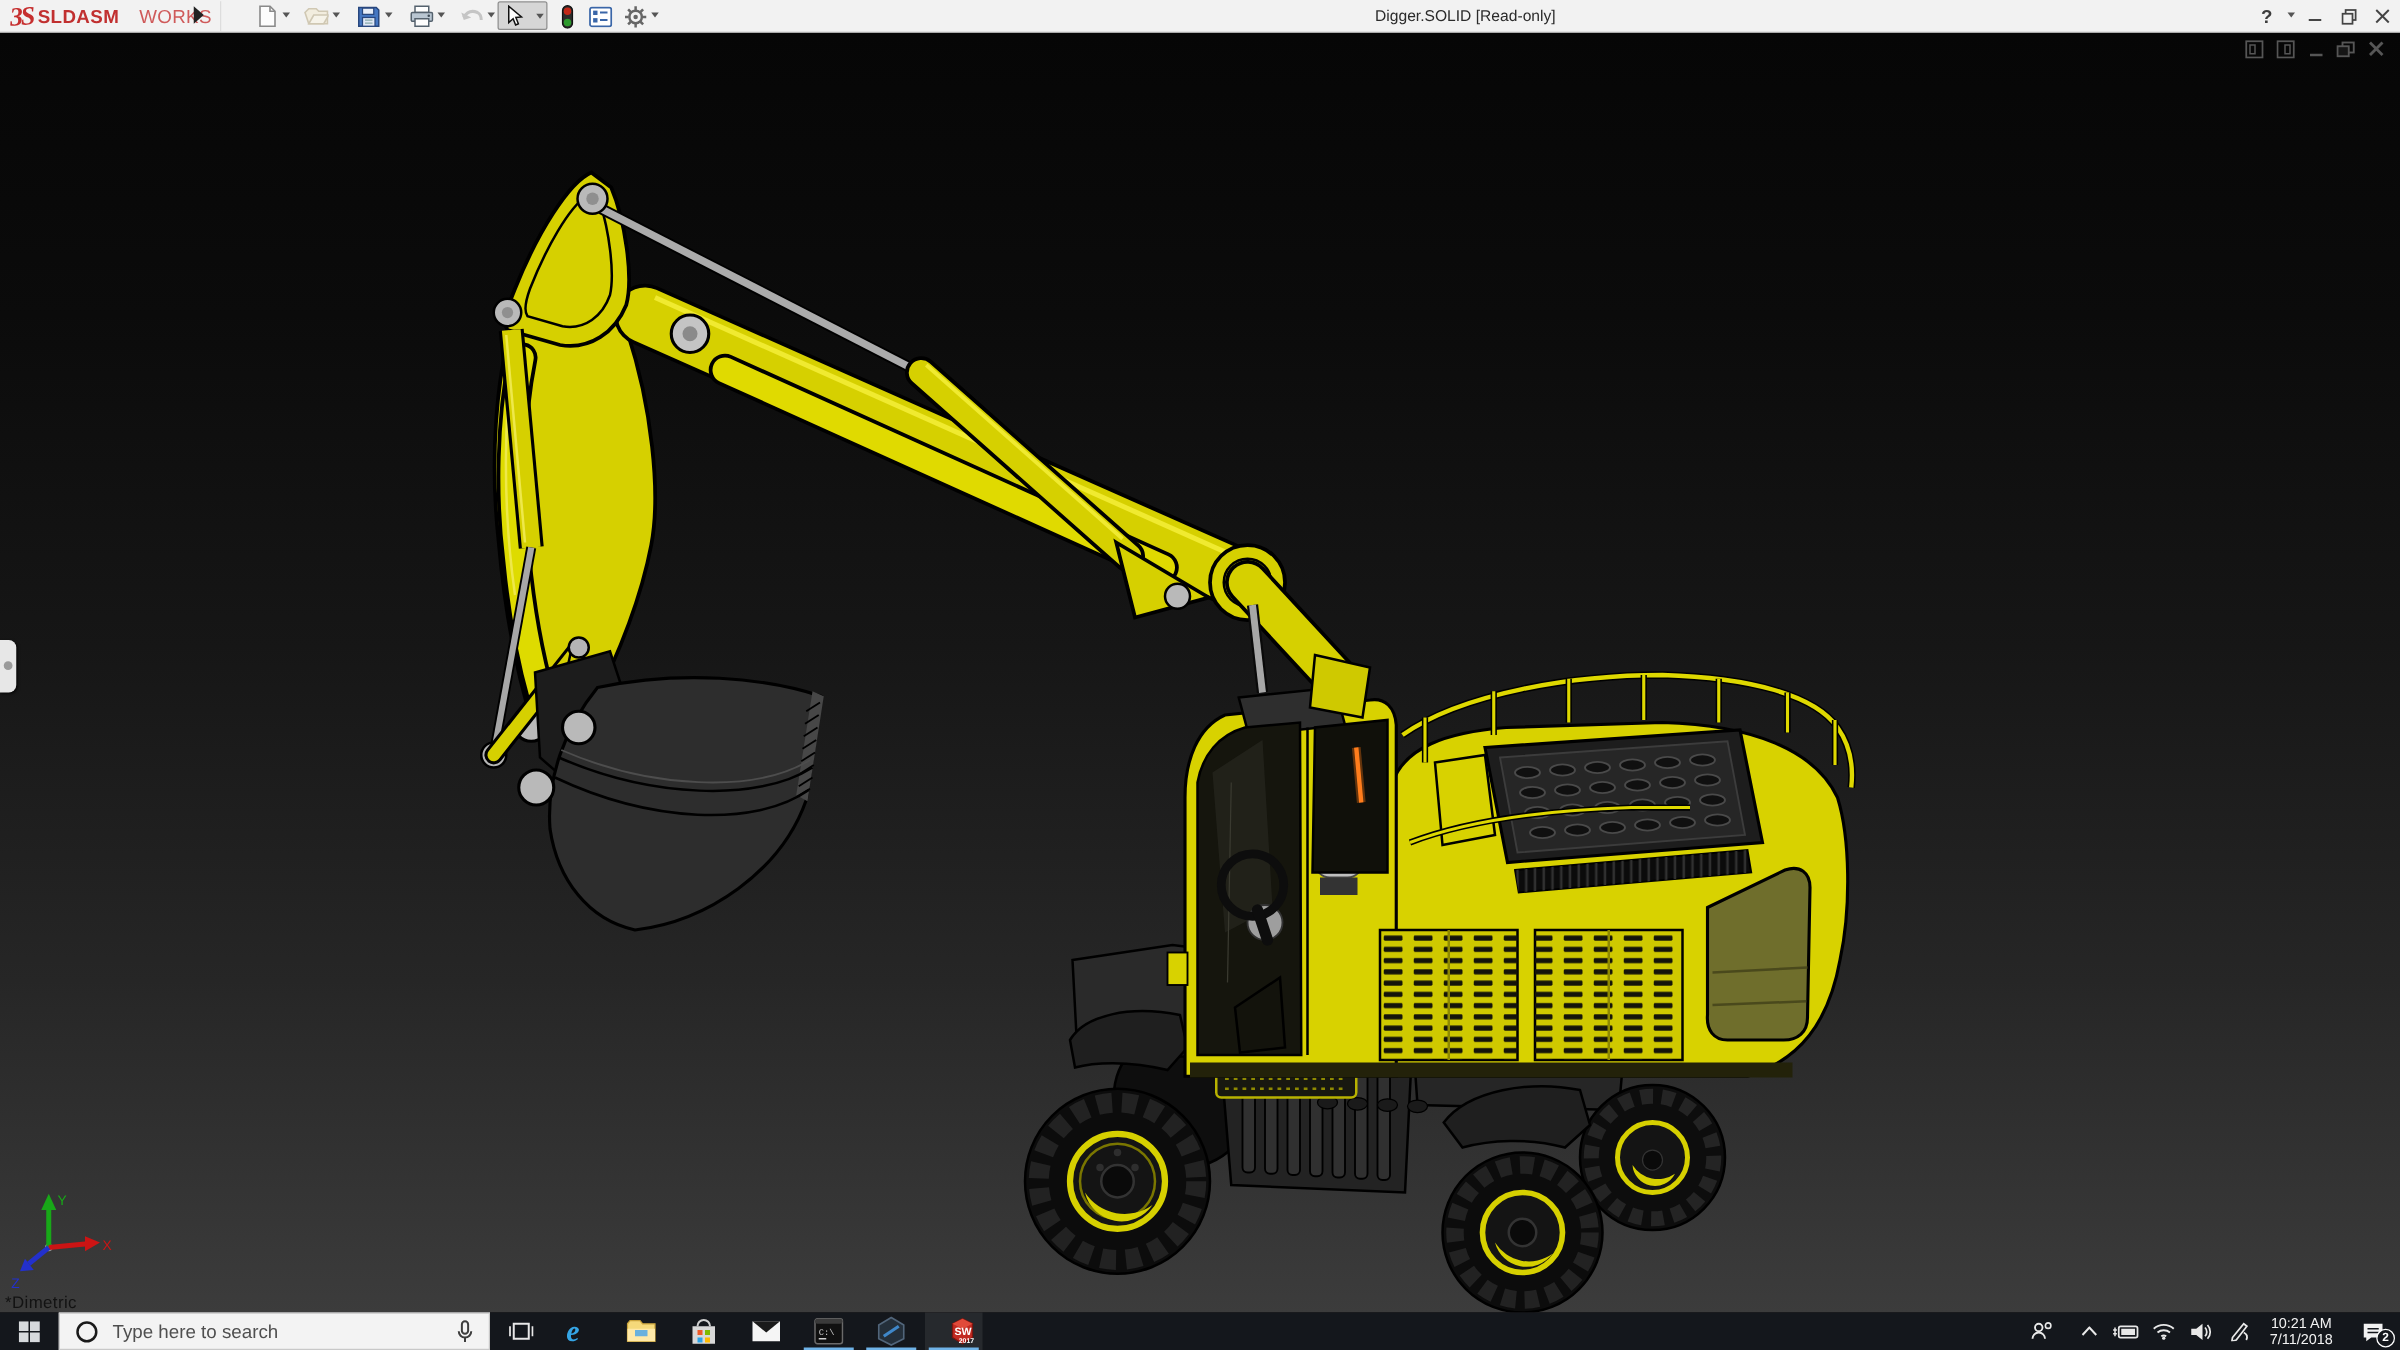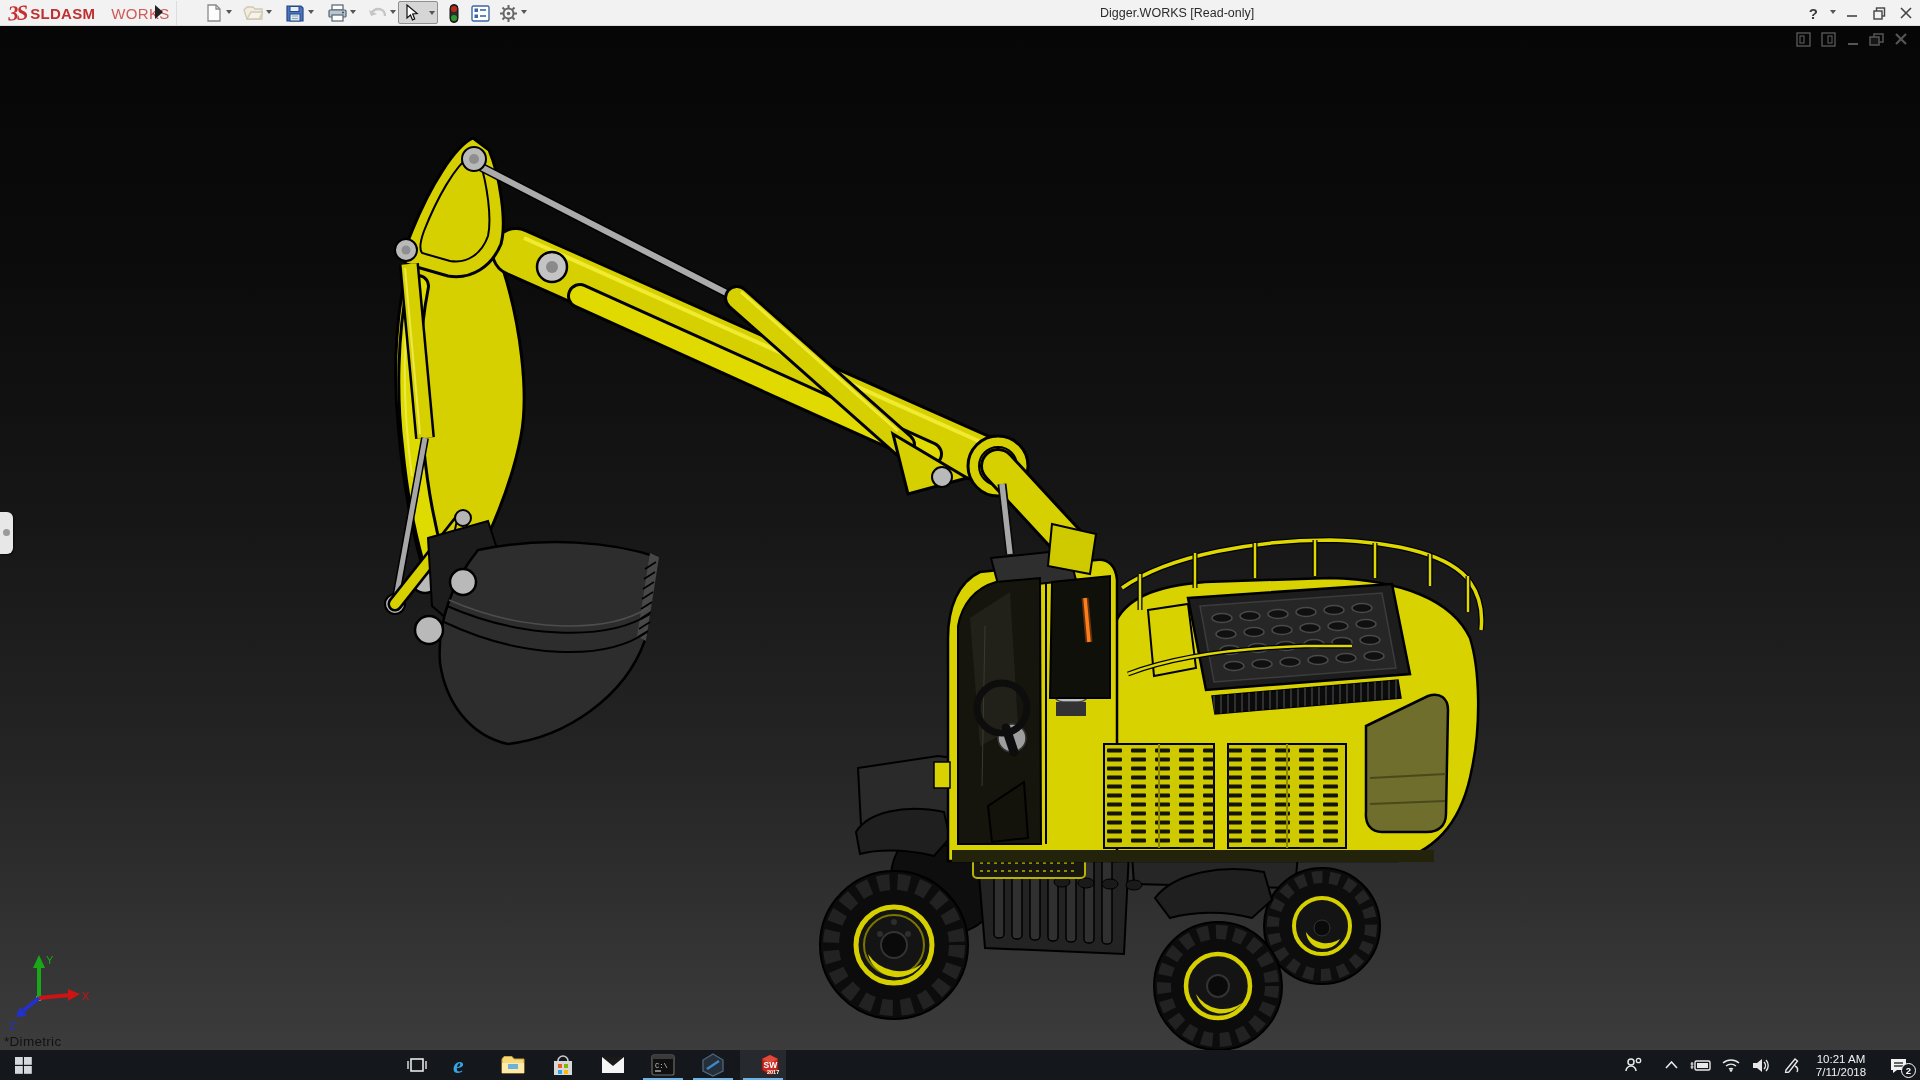--- a/index.html
+++ b/index.html
@@ -148,21 +148,21 @@
             <line x1="15" y1="9.5" x2="18" y2="9.5"></line>
             <line x1="3.5" y1="3.5" x2="5.6" y2="5.6"></line>
             <line x1="13.4" y1="13.4" x2="15.5" y2="15.5"></line>
             <line x1="15.5" y1="3.5" x2="13.4" y2="5.6"></line>
             <line x1="5.6" y1="13.4" x2="3.5" y2="15.5"></line>
           </g>
         </svg>
     </div>
     <div class="caret" style="left:521px"></div>
 
-    <div class="doc-title">Digger.WORKS [Read-only]</div>
+    <div class="doc-title">Digger.SOLID [Read-only]</div>
 
     <div class="winctl" style="right:102px">
         <span class="help-q">?</span>
       </div>
     <div class="caret" style="right:84px"></div>
     <div class="winctl" style="right:62px">
         <svg width="12" height="12">
           <line x1="1" y1="9" x2="11" y2="9" stroke="#444" stroke-width="1.6"></line>
         </svg>
       </div>
@@ -499,20 +499,29 @@
     <div class="startbtn">
       <svg width="17" height="17">
           <g fill="#d6d9dc">
             <rect x="0" y="0" width="7.8" height="7.8"></rect>
             <rect x="9" y="0" width="7.8" height="7.8"></rect>
             <rect x="0" y="9" width="7.8" height="7.8"></rect>
             <rect x="9" y="9" width="7.8" height="7.8"></rect>
           </g>
         </svg>
     </div>
+    <div class="searchbox">
+      <div class="search-ring"></div>
+      <span class="search-text">Type here to search</span>
+      <svg class="mic" width="14" height="19">
+          <rect x="4.5" y="1" width="5" height="10" rx="2.5" fill="none" stroke="#3d3d3d" stroke-width="1.6"></rect>
+          <path d="M2,9 a5,5 0 0 0 10,0" fill="none" stroke="#3d3d3d" stroke-width="1.6"></path>
+          <line x1="7" y1="14" x2="7" y2="17.5" stroke="#3d3d3d" stroke-width="1.6"></line>
+        </svg>
+    </div>
 
     <div class="tb-icon" style="left:394px">
       <svg width="20" height="18">
           <rect x="4" y="3" width="12" height="12" fill="none" stroke="#e8e8e8" stroke-width="1.6"></rect>
           <g stroke="#e8e8e8" stroke-width="1.4">
             <line x1="1" y1="5" x2="1" y2="13"></line>
             <line x1="19" y1="5" x2="19" y2="13"></line>
           </g>
         </svg>
     </div>

